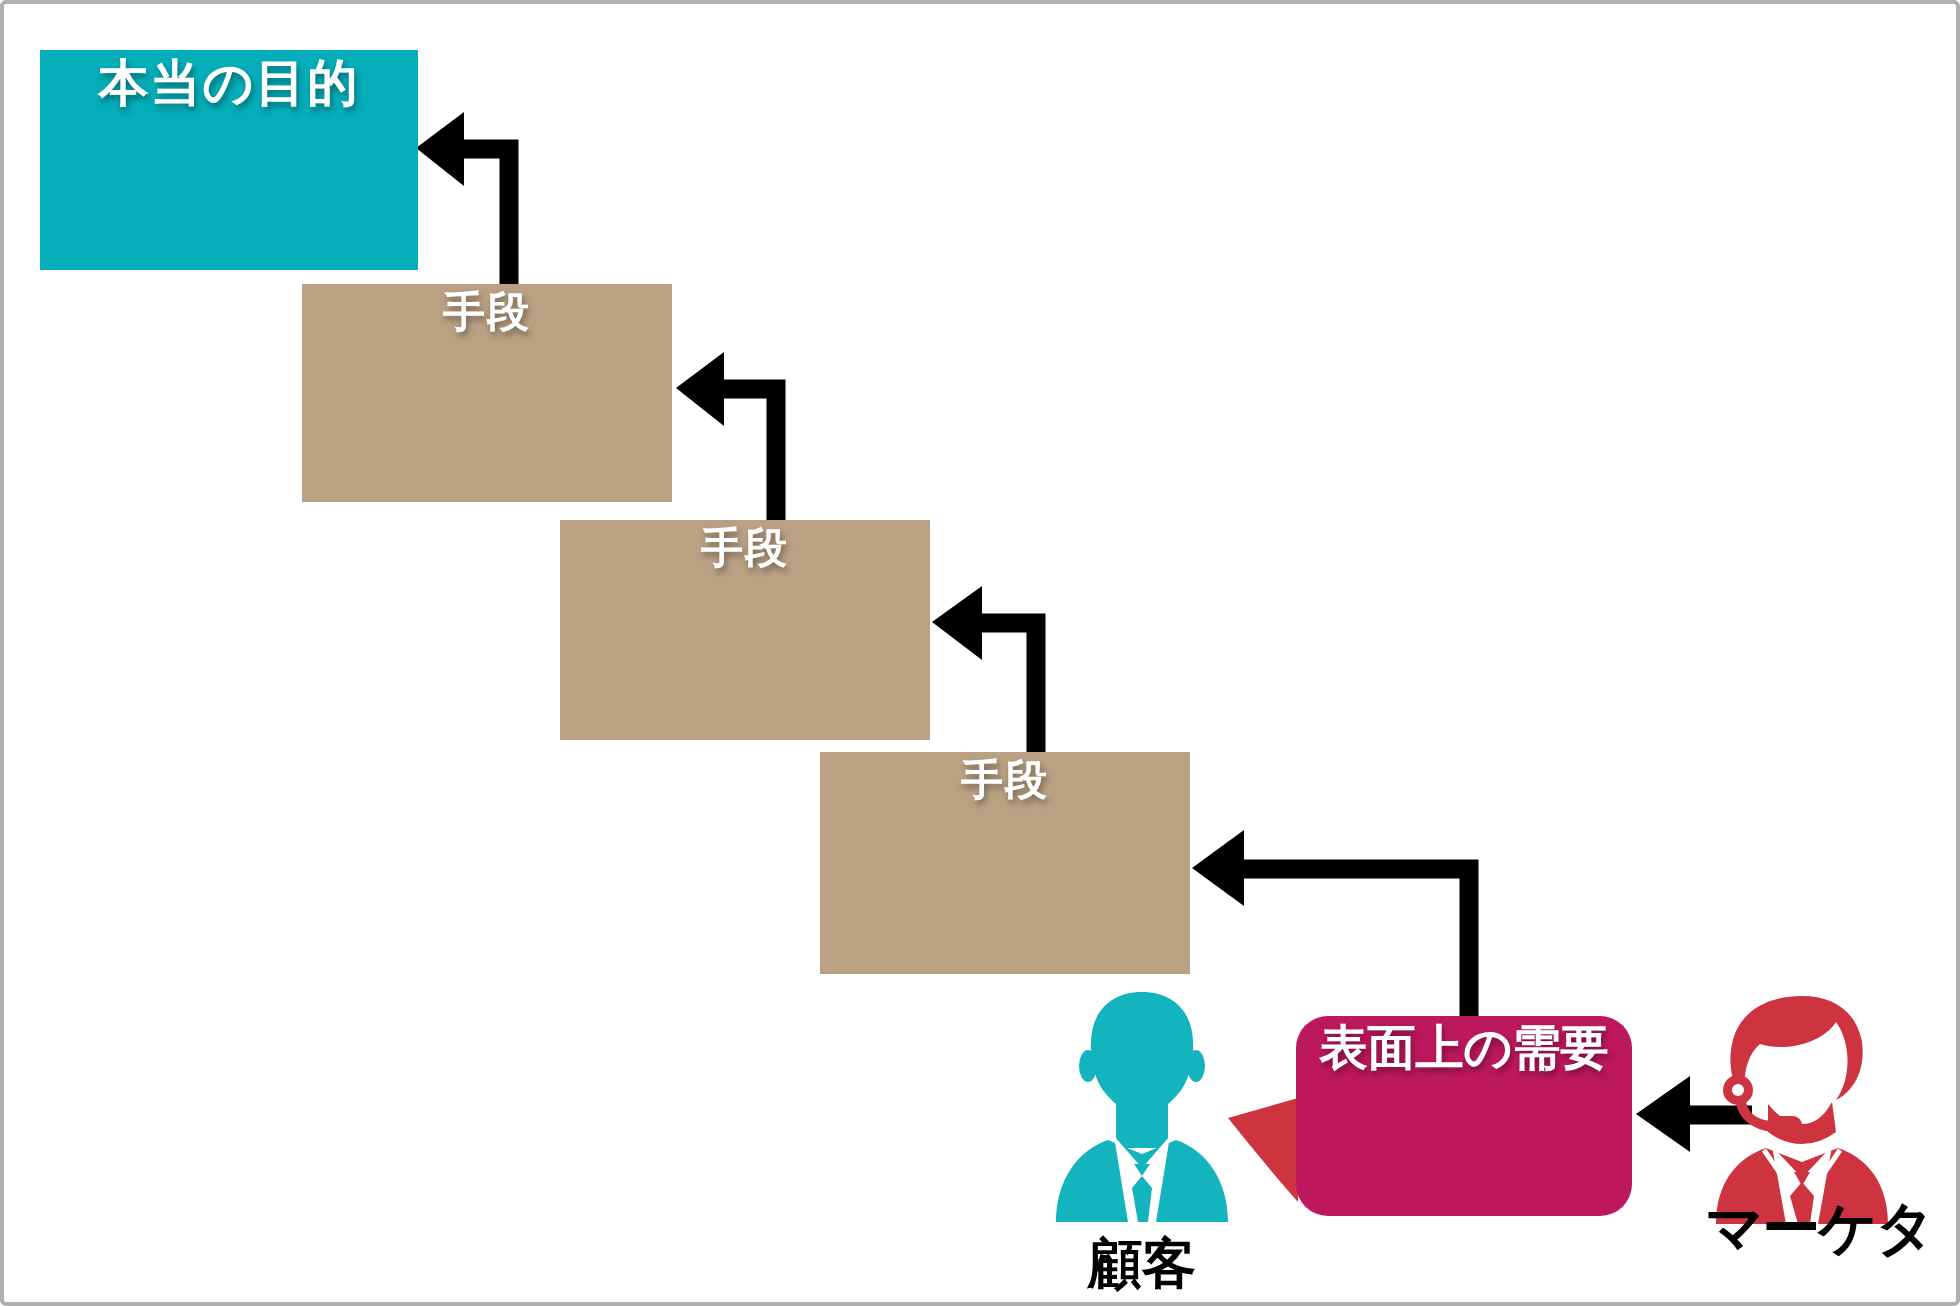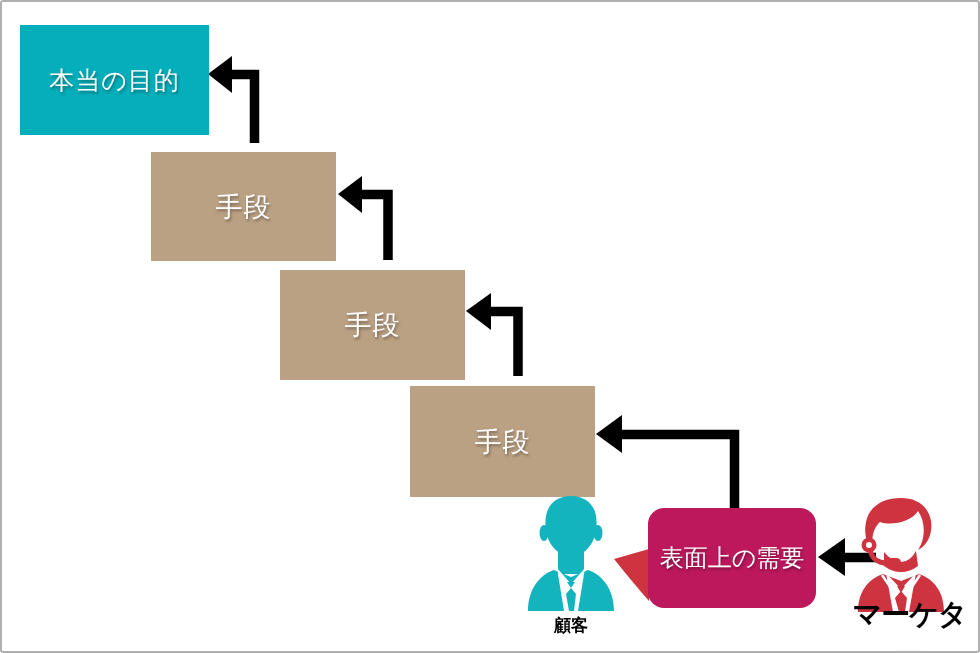--- a/index.html
+++ b/index.html
@@ -2,42 +2,42 @@
 <html><head>
 <meta charset="utf-8">
 <style>
   html,body{margin:0;padding:0;background:#ffffff;}
   .frame{
     position:relative;width:980px;height:653px;box-sizing:border-box;
     border:2px solid #b0b0b0;border-radius:3px;background:#ffffff;overflow:hidden;
     font-family:"Liberation Sans",sans-serif;
   }
   .box{
-    position:absolute;display:flex;align-items:center;justify-content:center;
-    color:#ffffff;font-weight:normal;text-shadow:1px 2px 3px rgba(0,0,0,0.38);
+    position:absolute;display:flex;align-items:flex-start;justify-content:center;
+    color:#ffffff;font-weight:bold;text-shadow:1px 2px 3px rgba(0,0,0,0.38);
     letter-spacing:1px;
   }
   .goal{left:18px;top:23px;width:189px;height:110px;background:#04aeba;font-size:25px;}
-  .means{background:#bba184;font-size:27px;margin-top:10px;}
+  .means{background:#bba184;font-size:21px;}
   .means-1{left:149px;top:140px;width:185px;height:109px;}
   .means-2{left:278px;top:258px;width:185px;height:110px;}
   .means-3{left:408px;top:374px;width:185px;height:111px;}
   .bubble{
     left:646px;top:506px;width:168px;height:100px;background:#be185d;
     border-radius:16px;font-size:24px;letter-spacing:0;
   }
   .tail{position:absolute;left:609px;top:544px;}
   .arrows{position:absolute;left:0;top:0;}
   .al{fill:none;stroke:#000000;stroke-width:9.5px;}
   .ah{fill:#000000;}
   .figure{position:absolute;}
   .actor-label{
     position:absolute;text-align:center;color:#000000;font-weight:600;
   }
-  .customer-label{left:523px;top:612px;width:92px;font-size:17px;}
+  .customer-label{left:523px;top:612px;width:92px;font-size:27px;}
   .marketer-label{left:845px;top:593px;width:125px;font-size:29px;letter-spacing:-1px;}
 </style>
 </head>
 <body>
 
 <div class="frame">
 
   <svg class="arrows" width="980" height="653" viewBox="0 0 980 653">
     <g>
       <path class="al" d="M252.5 141 L252.5 72.5 L230 72.5"></path>

